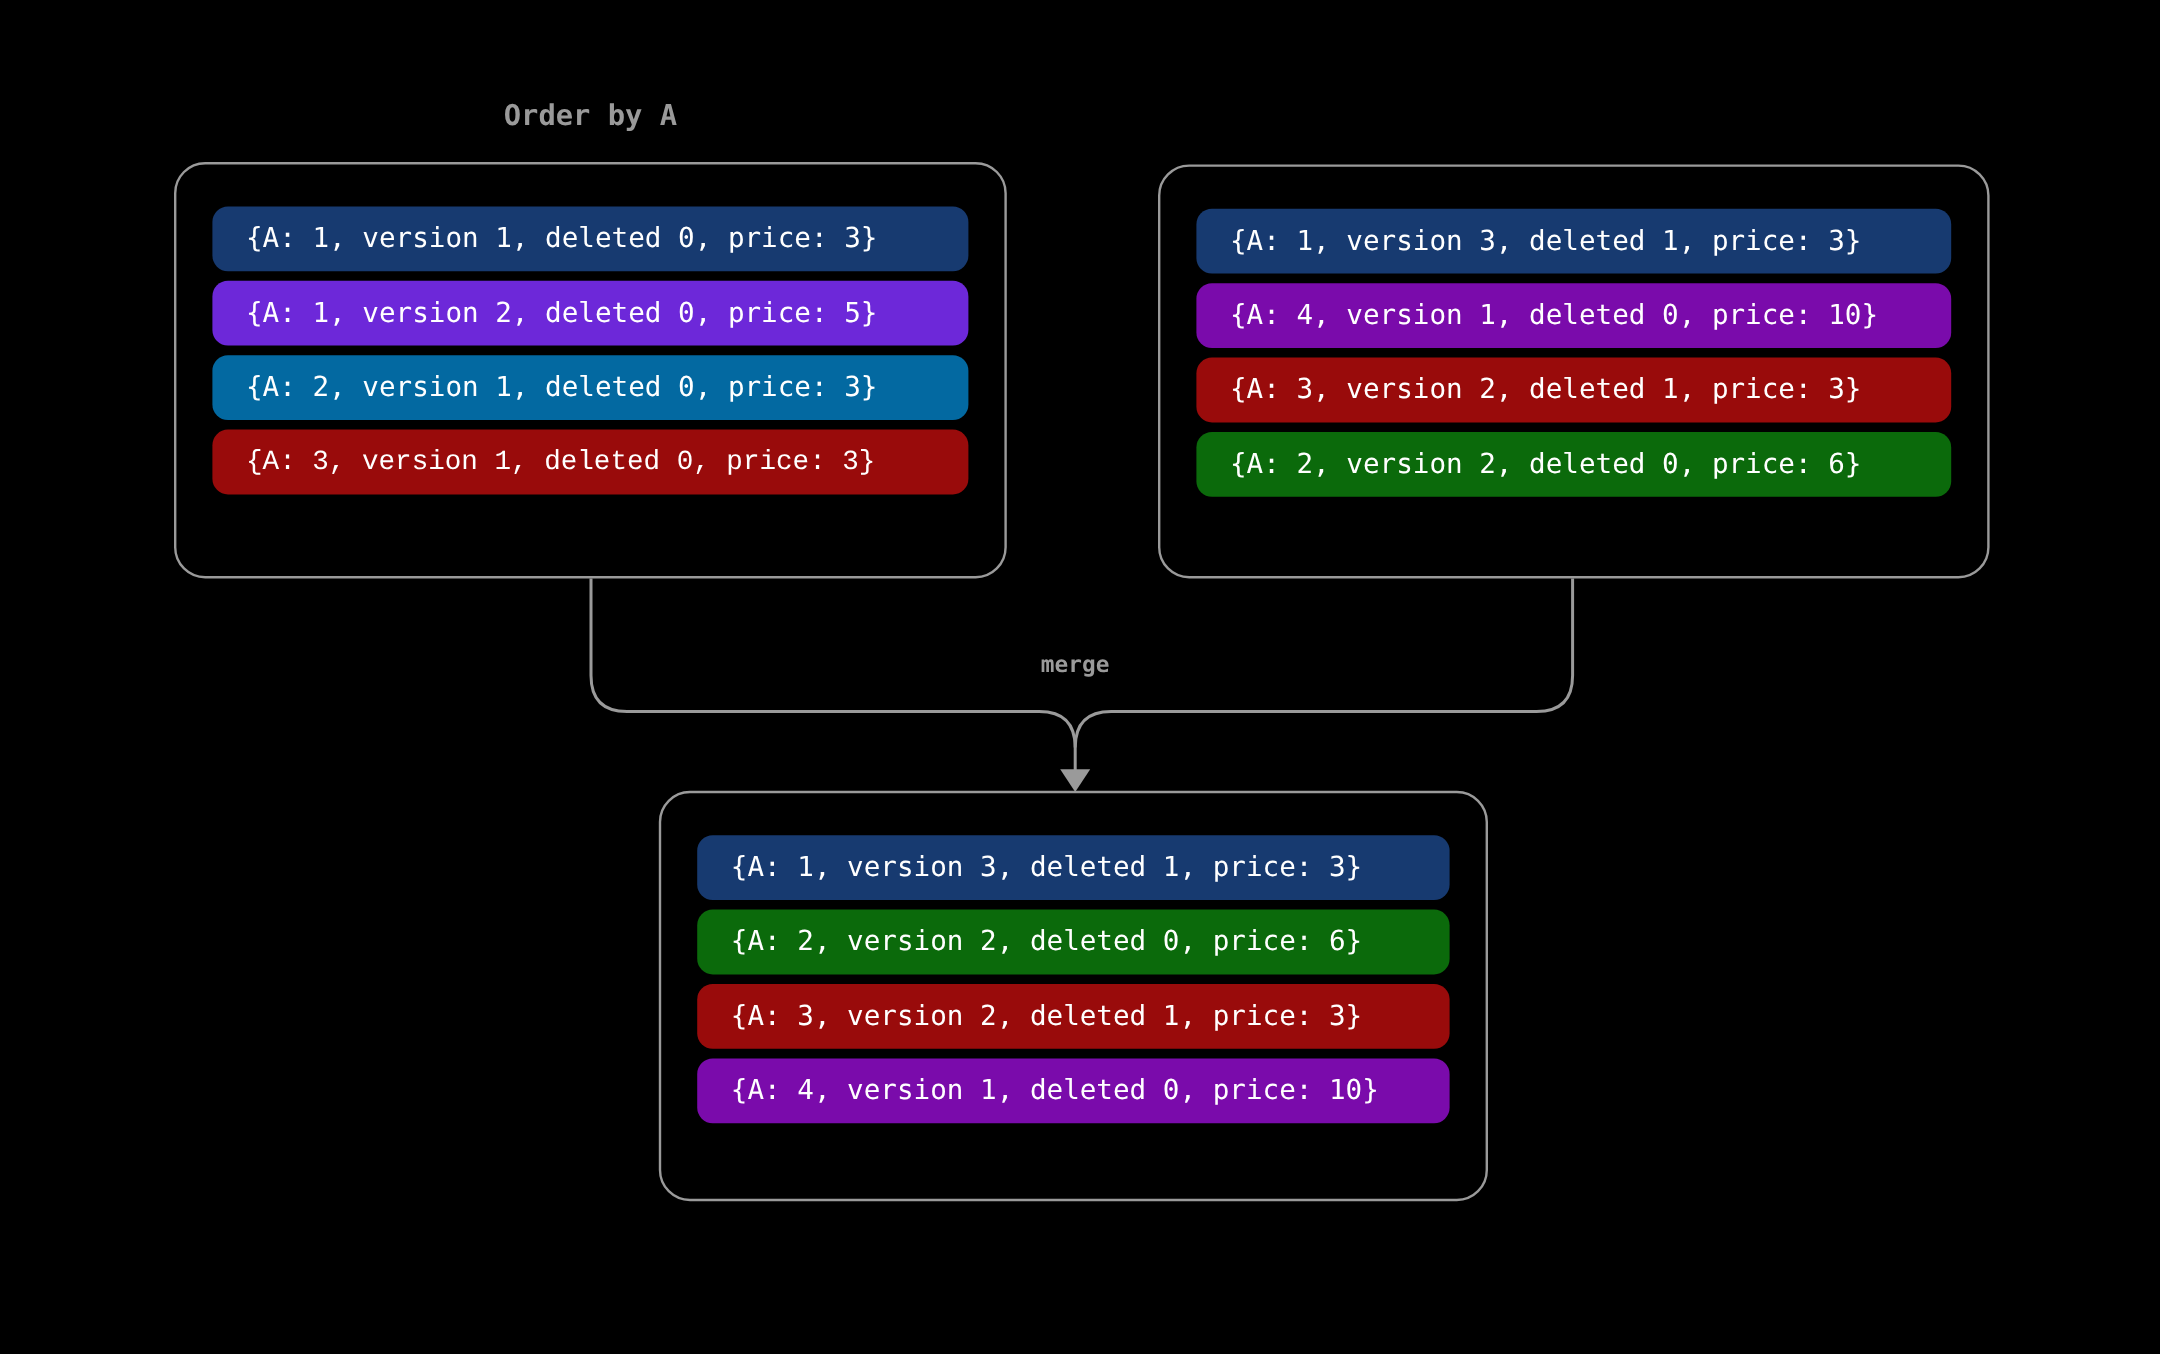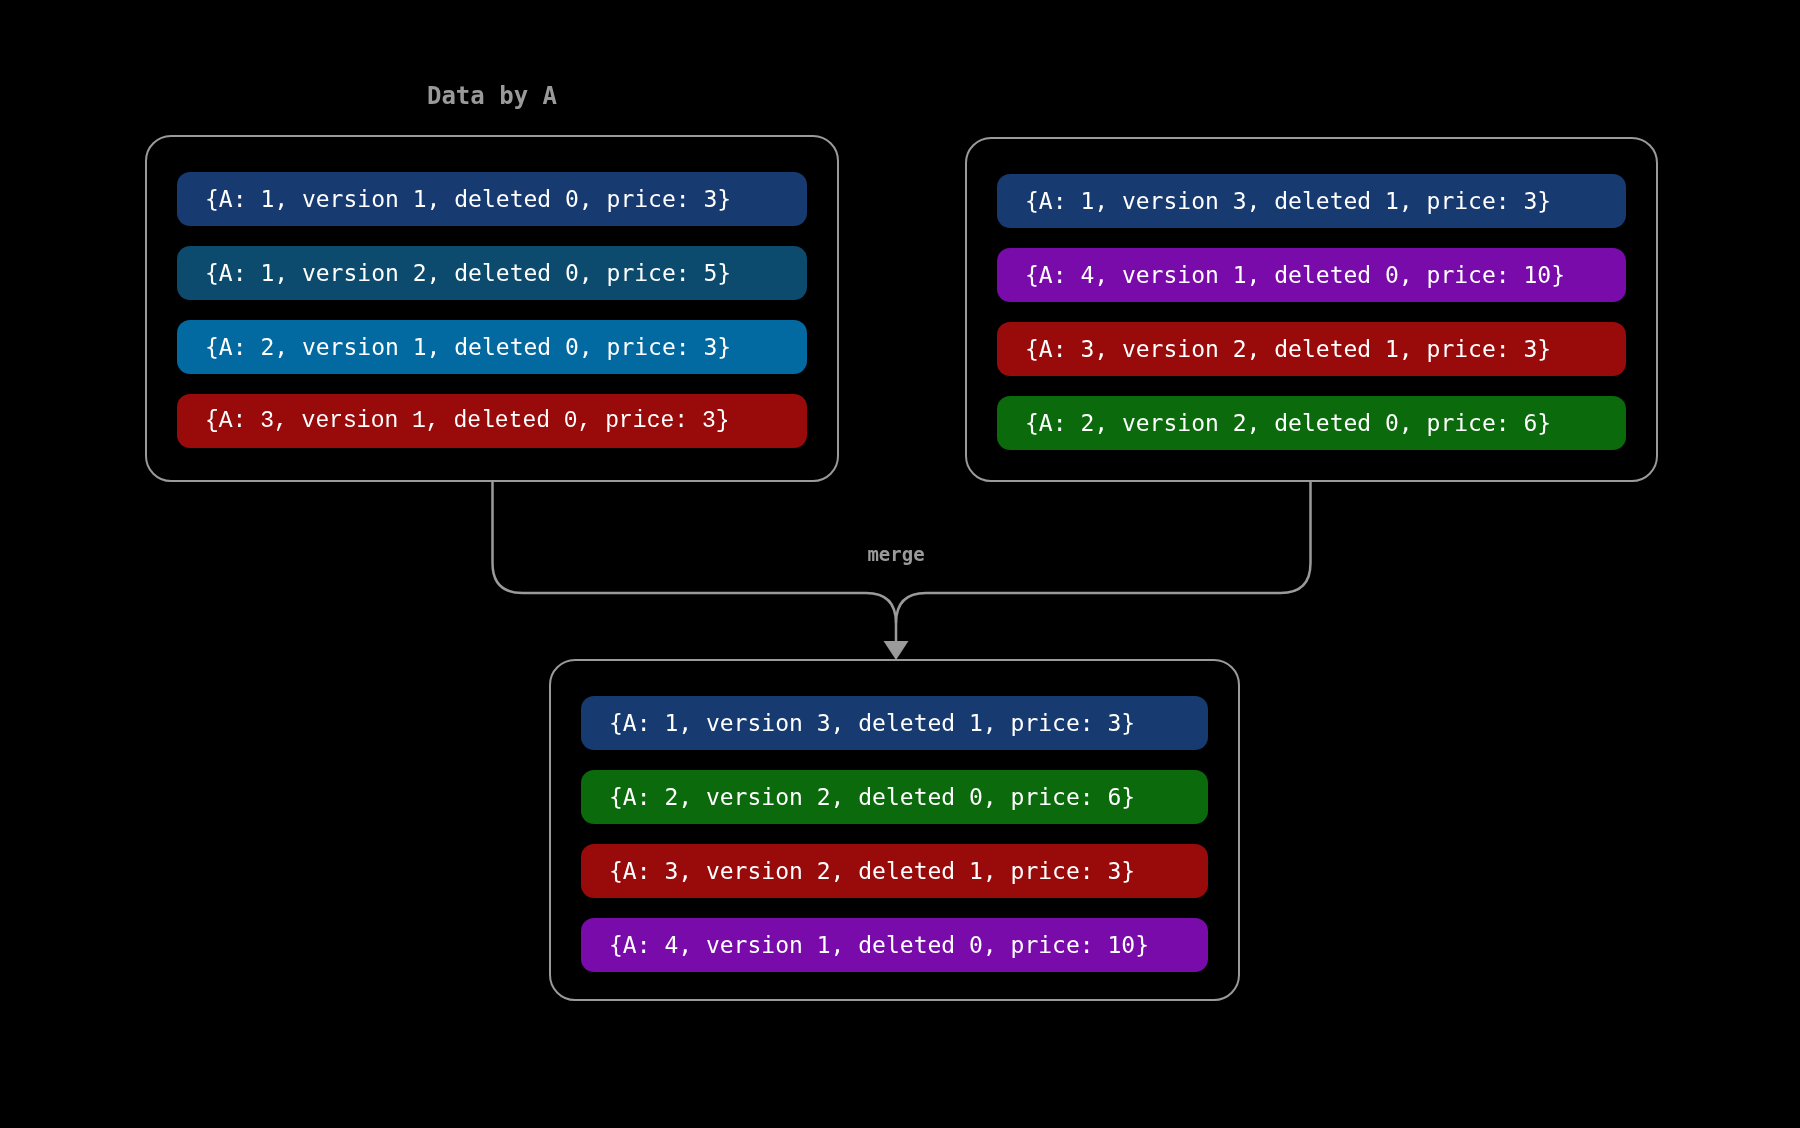--- a/index.html
+++ b/index.html
@@ -21,21 +21,21 @@
     border: 2.5px solid var(--line, #9a9a9a);
     border-radius: 26px;
     background: transparent;
   }
   .panel-order   { left: 145px; top: 135px; width: 694px; height: 347px; }
   .panel-parts   { left: 965px; top: 137px; width: 693px; height: 345px; }
   .panel-merged  { left: 549px; top: 659px; width: 691px; height: 342px; }
   .rows {
     display: flex;
     flex-direction: column;
-    gap: 20px;
+    gap: 8px;
     padding: 35px 30px 0 30px;
     border-radius: 31px;
   }
   .row {
     height: 54px;
     border-radius: 13px;
     display: flex;
     align-items: center;
     padding-left: 28px;
     box-sizing: border-box;
@@ -78,27 +78,27 @@
   .arrowhead {
     fill: var(--line, #9a9a9a);
     stroke: none;
   }
 </style>
 </head>
 <body>
 
 <div class="canvas">
 
-  <div class="panel-title title-order">Data by A</div>
+  <div class="panel-title title-order">Order by A</div>
 
 
   <div class="panel panel-order">
     <div class="rows">
       <div class="row" style="background: rgb(23, 58, 112);">{A: 1, version 1, deleted 0, price: 3}</div>
-      <div class="row" style="background: #0c4a6e;">{A: 1, version 2, deleted 0, price: 5}</div>
+      <div class="row" style="background: #6d28d9;">{A: 1, version 2, deleted 0, price: 5}</div>
       <div class="row" style="background: #0369a1;">{A: 2, version 1, deleted 0, price: 3}</div>
       <div class="row" style="background: rgb(153, 11, 11); font-family: Liberation Mono, monospace;">{A: 3, version 1, deleted 0, price: 3}</div>
     </div>
   </div>
 
   <div class="panel panel-parts">
     <div class="rows">
       <div class="row" style="background: rgb(23, 58, 112);">{A: 1, version 3, deleted 1, price: 3}</div>
       <div class="row" style="background: rgb(122, 11, 171);">{A: 4, version 1, deleted 0, price: 10}</div>
       <div class="row" style="background: rgb(153, 11, 11);">{A: 3, version 2, deleted 1, price: 3}</div>

